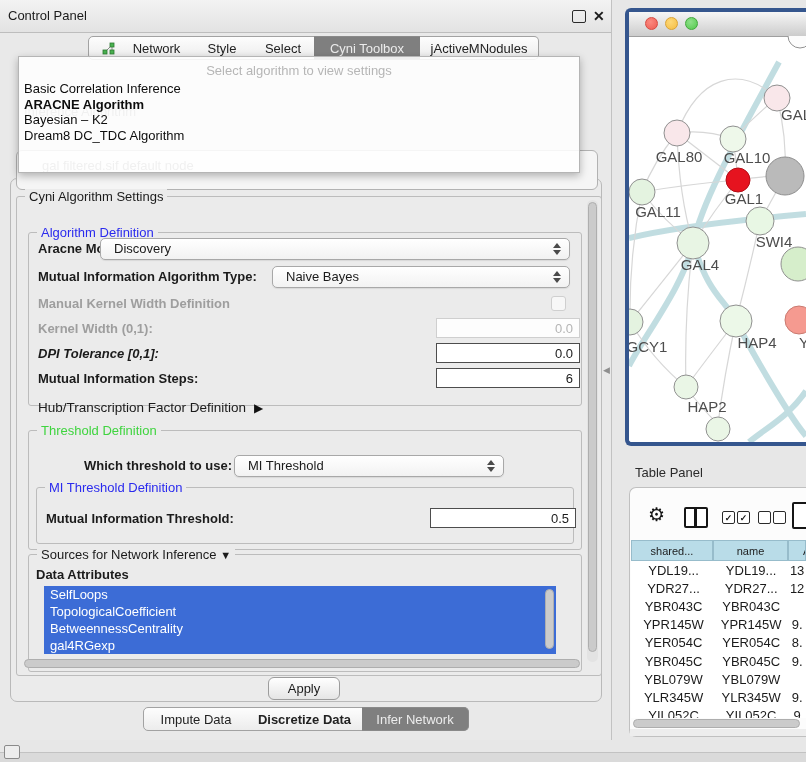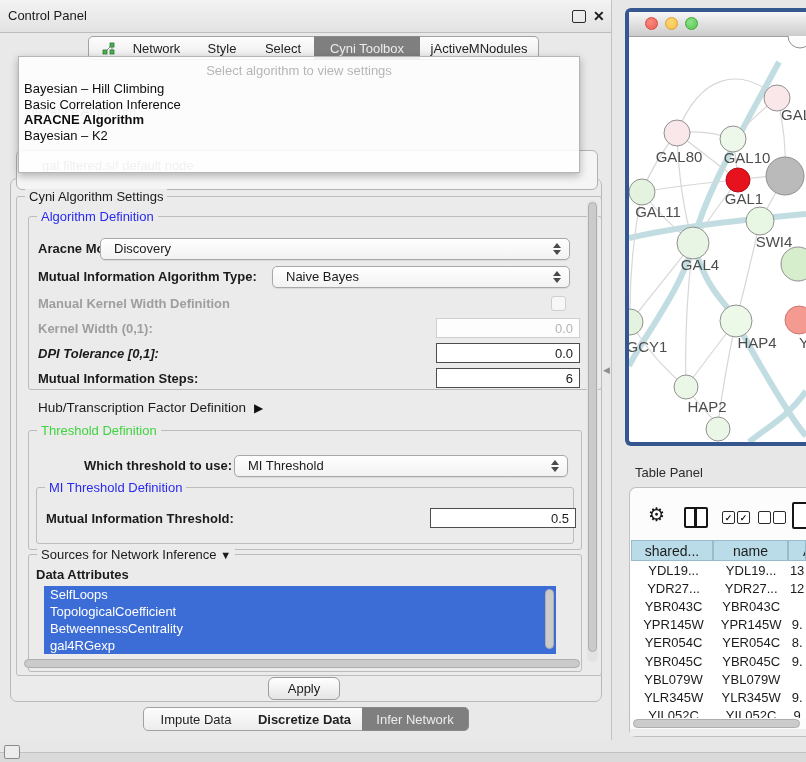--- a/index.html
+++ b/index.html
@@ -51,21 +51,21 @@
   .net-titlebar{left:629px;top:12px;width:177px;height:24px;background:linear-gradient(#f6f6f6,#cccccc);border-bottom:1px solid #9f9f9f;}
   .tl{position:absolute;top:5px;width:13px;height:13px;border-radius:50%;box-sizing:border-box;}
   
   .tbl-panel{left:629px;top:487px;width:177px;height:250px;background:#fcfcfc;border:1px solid #c0c0c0;border-right:none;border-radius:7px 0 0 7px;box-sizing:border-box;}
   .gear{font-size:19px;color:#141414;line-height:24px;}
   .cols-ico{width:20px;height:17px;border:2.5px solid #161616;border-radius:2px;background:linear-gradient(90deg,#fff 8px,#161616 8px,#161616 10.5px,#fff 10.5px);}
   .chk{position:absolute;width:11px;height:11px;border:1.5px solid #2a2a2a;border-radius:2px;background:#fff;
        display:flex;align-items:center;justify-content:center;font-size:9px;font-weight:bold;color:#111;}
   .page-ico{width:18px;height:23px;border:2.5px solid #161616;border-radius:2px;background:#fff;}
   .th{position:absolute;top:540px;height:21px;background:#b9dce8;border:1px solid #97bccb;box-sizing:border-box;
-      display:flex;align-items:center;justify-content:center;font-size:14px;color:#1d1d1d;overflow:hidden;}
+      display:flex;align-items:center;justify-content:center;font-size:11px;color:#1d1d1d;overflow:hidden;}
   .trow{display:flex;height:18.2px;align-items:center;text-align:center;}
   .td{overflow:hidden;white-space:nowrap;}
   .strip{left:0;top:752px;width:806px;height:10px;background:#dadada;border-top:1px solid #c2c2c2;}
 </style>
 </head>
 <body>
 
 <div class="abs cp-win"></div>
 <div class="abs cp-titlebar"></div>
 <div class="abs cp-title">Control Panel</div>
@@ -98,31 +98,31 @@
 </div>
 
 <div class="abs panel"></div>
 
 <div class="abs ghost-combo"></div>
 <div class="abs ghost-txt" style="left:24px;top:104px;">Inference Algorithm</div>
 <div class="abs ghost-txt" style="left:42px;top:158px;">gal filtered.sif default node</div>
 
 <div class="abs dd">
   <div class="dd-ph">Select algorithm to view settings</div>
-  <div class="dd-it">Bayesian – Hill Climbing</div>
   <div class="dd-it">Basic Correlation Inference</div>
   <div class="dd-it b">ARACNE Algorithm</div>
   <div class="dd-it">Bayesian – K2</div>
+  <div class="dd-it">Dream8 DC_TDC Algorithm</div>
 </div>
 
 <div class="grp" style="left:16px;top:196px;width:584px;height:478px;">
   <span class="gtitle">Cyni Algorithm Settings</span>
 </div>
 
-<div class="grp" style="left:28px;top:216px;width:552px;height:172px;padding-left:20px;">
+<div class="grp" style="left:28px;top:232px;width:552px;height:172px;">
   <span class="gtitle" style="color:#2a2aee;">Algorithm Definition</span>
 </div>
 <div class="lbl" style="left:38px;top:241px;">Aracne Mode:</div>
 <div class="combo" style="left:100px;top:238px;width:470px;">
   <span class="ct">Discovery</span>
   <span class="tri-up"></span>
   <span class="tri-dn"></span>
 </div>
 <div class="lbl" style="left:38px;top:269px;">Mutual Information Algorithm Type:</div>
 <div class="combo" style="left:272px;top:266px;width:298px;">
@@ -140,21 +140,21 @@
 <div class="tf" style="left:424px;top:368px;width:144px;">6</div>
 
 <div class="abs" style="left:38px;top:400px;z-index:3;white-space:nowrap;">
   <span style="font-size:13.5px;">Hub/Transcription Factor Definition</span><span class="hub-tri">▶</span>
 </div>
 
 <div class="grp" style="left:28px;top:430px;width:552px;height:118px;">
   <span class="gtitle" style="color:#3fd43f;">Threshold Definition</span>
 </div>
 <div class="lbl" style="left:84px;top:458px;">Which threshold to use:</div>
-<div class="combo" style="left:234px;top:455px;width:334px;">
+<div class="combo" style="left:234px;top:455px;width:270px;">
   <span class="ct">MI Threshold</span>
   <span class="tri-up"></span>
   <span class="tri-dn"></span>
 </div>
 <div class="grp" style="left:36px;top:487px;width:536px;height:55px;">
   <span class="gtitle" style="color:#2a2aee;">MI Threshold Definition</span>
 </div>
 <div class="lbl" style="left:46px;top:511px;">Mutual Information Threshold:</div>
 <div class="tf" style="left:418px;top:508px;width:146px;">0.5</div>
 

